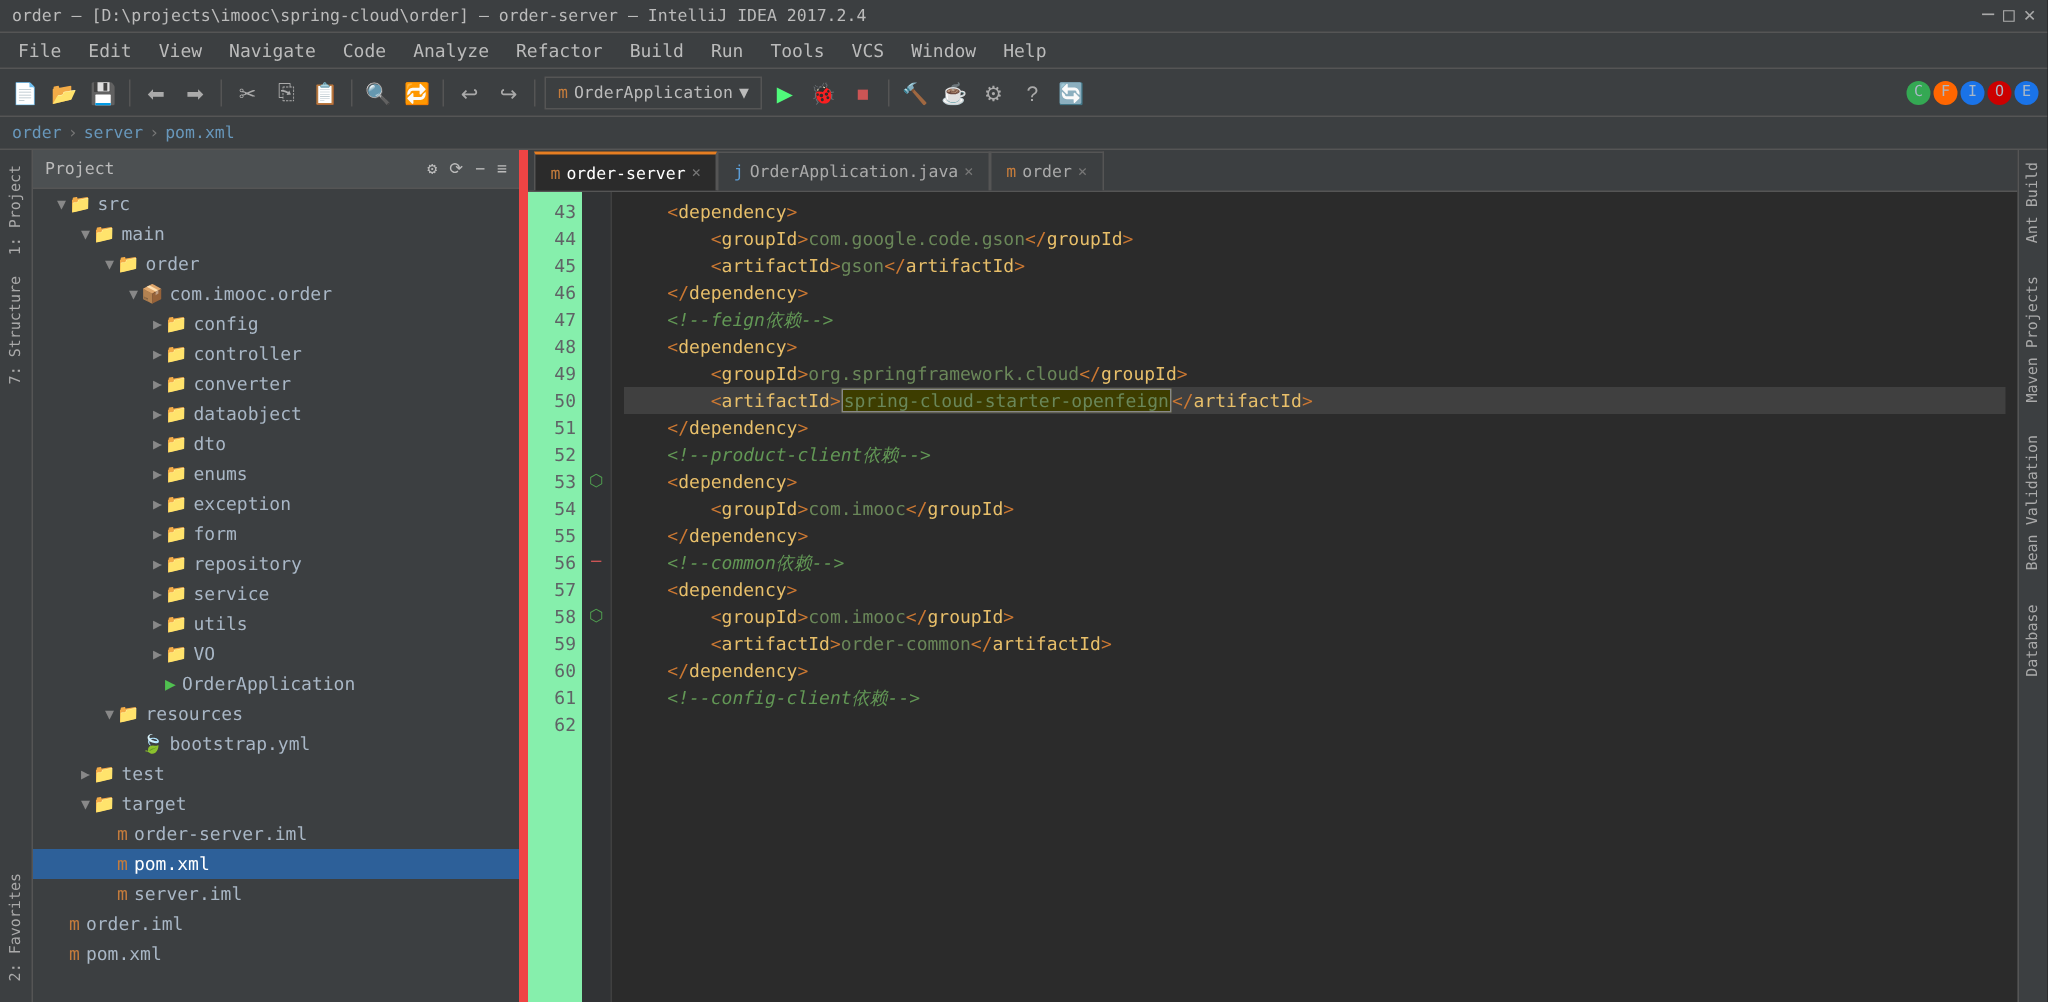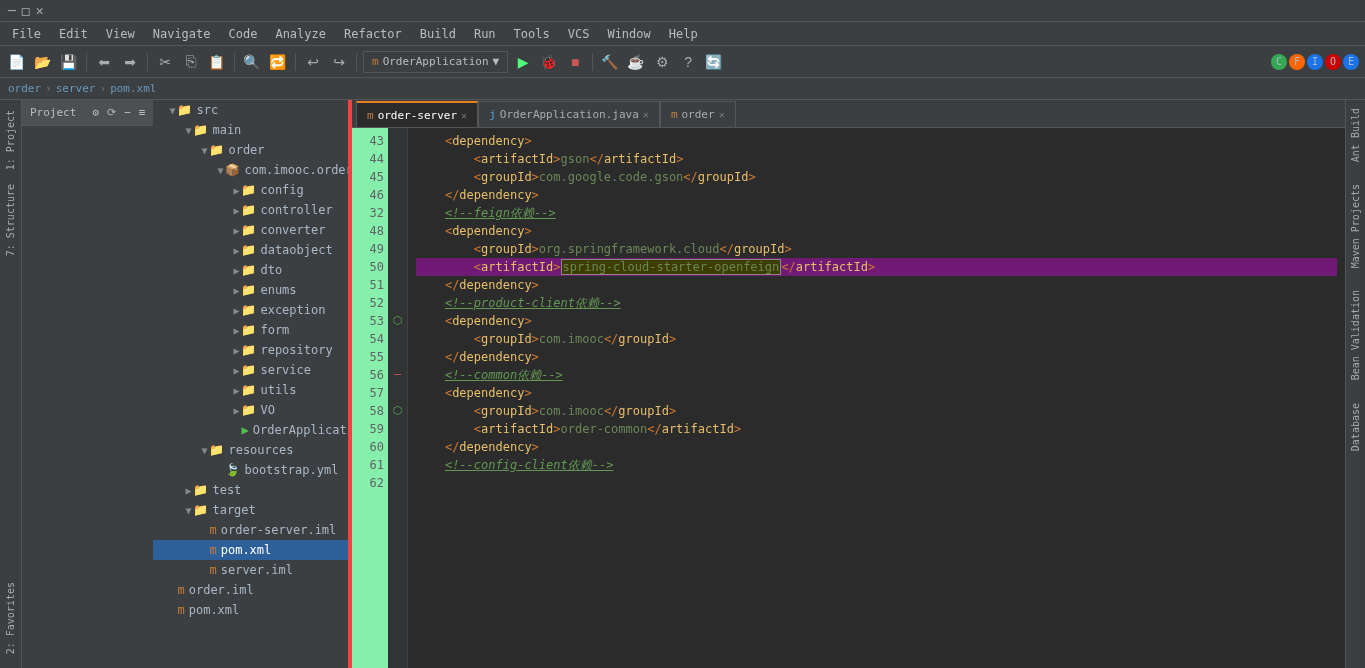--- a/index.html
+++ b/index.html
@@ -98,23 +98,23 @@
       font-size: 10px;
       color: #aaa;
       padding: 6px 2px;
       cursor: pointer;
     }
 
     
     #project-panel {
       width: 330px;
       background: #3c3f41;
-      border-right: 4px solid #ef4444;
-      display: flex;
-      flex-direction: row;
+      border-right: 6px solid #ef4444;
+      display: flex;
+      flex-direction: column;
     }
     #project-panel-header {
       background: #4c5052;
       height: 26px;
       display: flex;
       align-items: center;
       padding: 0 8px;
       font-size: 11px;
       color: #bbbbbb;
       border-bottom: 1px solid #555;
@@ -186,26 +186,26 @@
       overflow: hidden;
     }
     #code-content {
       flex: 1;
       padding: 4px 8px;
       line-height: 18px;
       overflow: hidden;
       font-size: 12px;
     }
     .code-line { white-space: pre; height: 18px; display: block; }
-    .code-line.highlighted-line { background: #701a75; }
+    .code-line.highlighted-line { background: #404040; }
 
     
     .xml-tag { color: #e8bf6a; }
     .xml-bracket { color: #cc7832; }
-    .xml-comment { color: #629755; font-style: italic; text-decoration: underline; }
+    .xml-comment { color: #629755; font-style: italic; }
     .xml-value { color: #6a8759; }
 
     
     #right-sidebar {
       width: 20px;
       background: #3c3f41;
       border-left: 1px solid #555;
       display: flex;
       flex-direction: column;
       align-items: center;
@@ -249,20 +249,21 @@
     }
     .gutter-cell { height: 18px; display: flex; align-items: center; justify-content: center; }
 
     .browser-icons { display: flex; gap: 2px; }
     .browser-icon { width: 16px; height: 16px; border-radius: 50%; display: flex; align-items: center; justify-content: center; font-size: 10px; }
   </style>
 </head>
 <body>
 
 <div id="title-bar">
+  <span>order – [D:\projects\imooc\spring-cloud\order] – order-server – IntelliJ IDEA 2017.2.4</span>
   <div id="title-bar-controls">
     <span>─</span>
     <span>□</span>
     <span>✕</span>
   </div>
 </div>
 
 <div id="menu-bar">
   <div class="menu-item">File</div>
   <div class="menu-item">Edit</div>
@@ -505,21 +506,21 @@
       </div>
     </div>
 
     <div id="code-editor">
       <div id="line-gutter-combined">
         <div id="line-num-col">
           <div>43</div>
           <div>44</div>
           <div>45</div>
           <div>46</div>
-          <div>32</div>
+          <div>47</div>
           <div>48</div>
           <div>49</div>
           <div>50</div>
           <div>51</div>
           <div>52</div>
           <div>53</div>
           <div>54</div>
           <div>55</div>
           <div>56</div>
           <div>57</div>
@@ -548,22 +549,22 @@
           <div class="gutter-cell gutter-run">⬡</div>
           <div class="gutter-cell"></div>
           <div class="gutter-cell"></div>
           <div class="gutter-cell"></div>
           <div class="gutter-cell"></div>
         </div>
       </div>
 
       <div id="code-content">
         <span class="code-line">    <span class="xml-bracket">&lt;</span><span class="xml-tag">dependency</span><span class="xml-bracket">&gt;</span></span>
+        <span class="code-line">        <span class="xml-bracket">&lt;</span><span class="xml-tag">groupId</span><span class="xml-bracket">&gt;</span><span class="xml-value">com.google.code.gson</span><span class="xml-bracket">&lt;/</span><span class="xml-tag">groupId</span><span class="xml-bracket">&gt;</span></span>
         <span class="code-line">        <span class="xml-bracket">&lt;</span><span class="xml-tag">artifactId</span><span class="xml-bracket">&gt;</span><span class="xml-value">gson</span><span class="xml-bracket">&lt;/</span><span class="xml-tag">artifactId</span><span class="xml-bracket">&gt;</span></span>
-        <span class="code-line">        <span class="xml-bracket">&lt;</span><span class="xml-tag">groupId</span><span class="xml-bracket">&gt;</span><span class="xml-value">com.google.code.gson</span><span class="xml-bracket">&lt;/</span><span class="xml-tag">groupId</span><span class="xml-bracket">&gt;</span></span>
         <span class="code-line">    <span class="xml-bracket">&lt;/</span><span class="xml-tag">dependency</span><span class="xml-bracket">&gt;</span></span>
         <span class="code-line">    <span class="xml-comment">&lt;!--feign依赖--&gt;</span></span>
         <span class="code-line">    <span class="xml-bracket">&lt;</span><span class="xml-tag">dependency</span><span class="xml-bracket">&gt;</span></span>
         <span class="code-line">        <span class="xml-bracket">&lt;</span><span class="xml-tag">groupId</span><span class="xml-bracket">&gt;</span><span class="xml-value">org.springframework.cloud</span><span class="xml-bracket">&lt;/</span><span class="xml-tag">groupId</span><span class="xml-bracket">&gt;</span></span>
         <span class="code-line highlighted-line">        <span class="xml-bracket">&lt;</span><span class="xml-tag">artifactId</span><span class="xml-bracket">&gt;</span><span class="xml-value" style="background:#3d3d00; border:1px solid #888; padding:0 1px;">spring-cloud-starter-openfeign</span><span class="xml-bracket">&lt;/</span><span class="xml-tag">artifactId</span><span class="xml-bracket">&gt;</span></span>
         <span class="code-line">    <span class="xml-bracket">&lt;/</span><span class="xml-tag">dependency</span><span class="xml-bracket">&gt;</span></span>
         <span class="code-line">    <span class="xml-comment">&lt;!--product-client依赖--&gt;</span></span>
         <span class="code-line">    <span class="xml-bracket">&lt;</span><span class="xml-tag">dependency</span><span class="xml-bracket">&gt;</span></span>
         <span class="code-line">        <span class="xml-bracket">&lt;</span><span class="xml-tag">groupId</span><span class="xml-bracket">&gt;</span><span class="xml-value">com.imooc</span><span class="xml-bracket">&lt;/</span><span class="xml-tag">groupId</span><span class="xml-bracket">&gt;</span></span>
         <span class="code-line">    <span class="xml-bracket">&lt;/</span><span class="xml-tag">dependency</span><span class="xml-bracket">&gt;</span></span>

